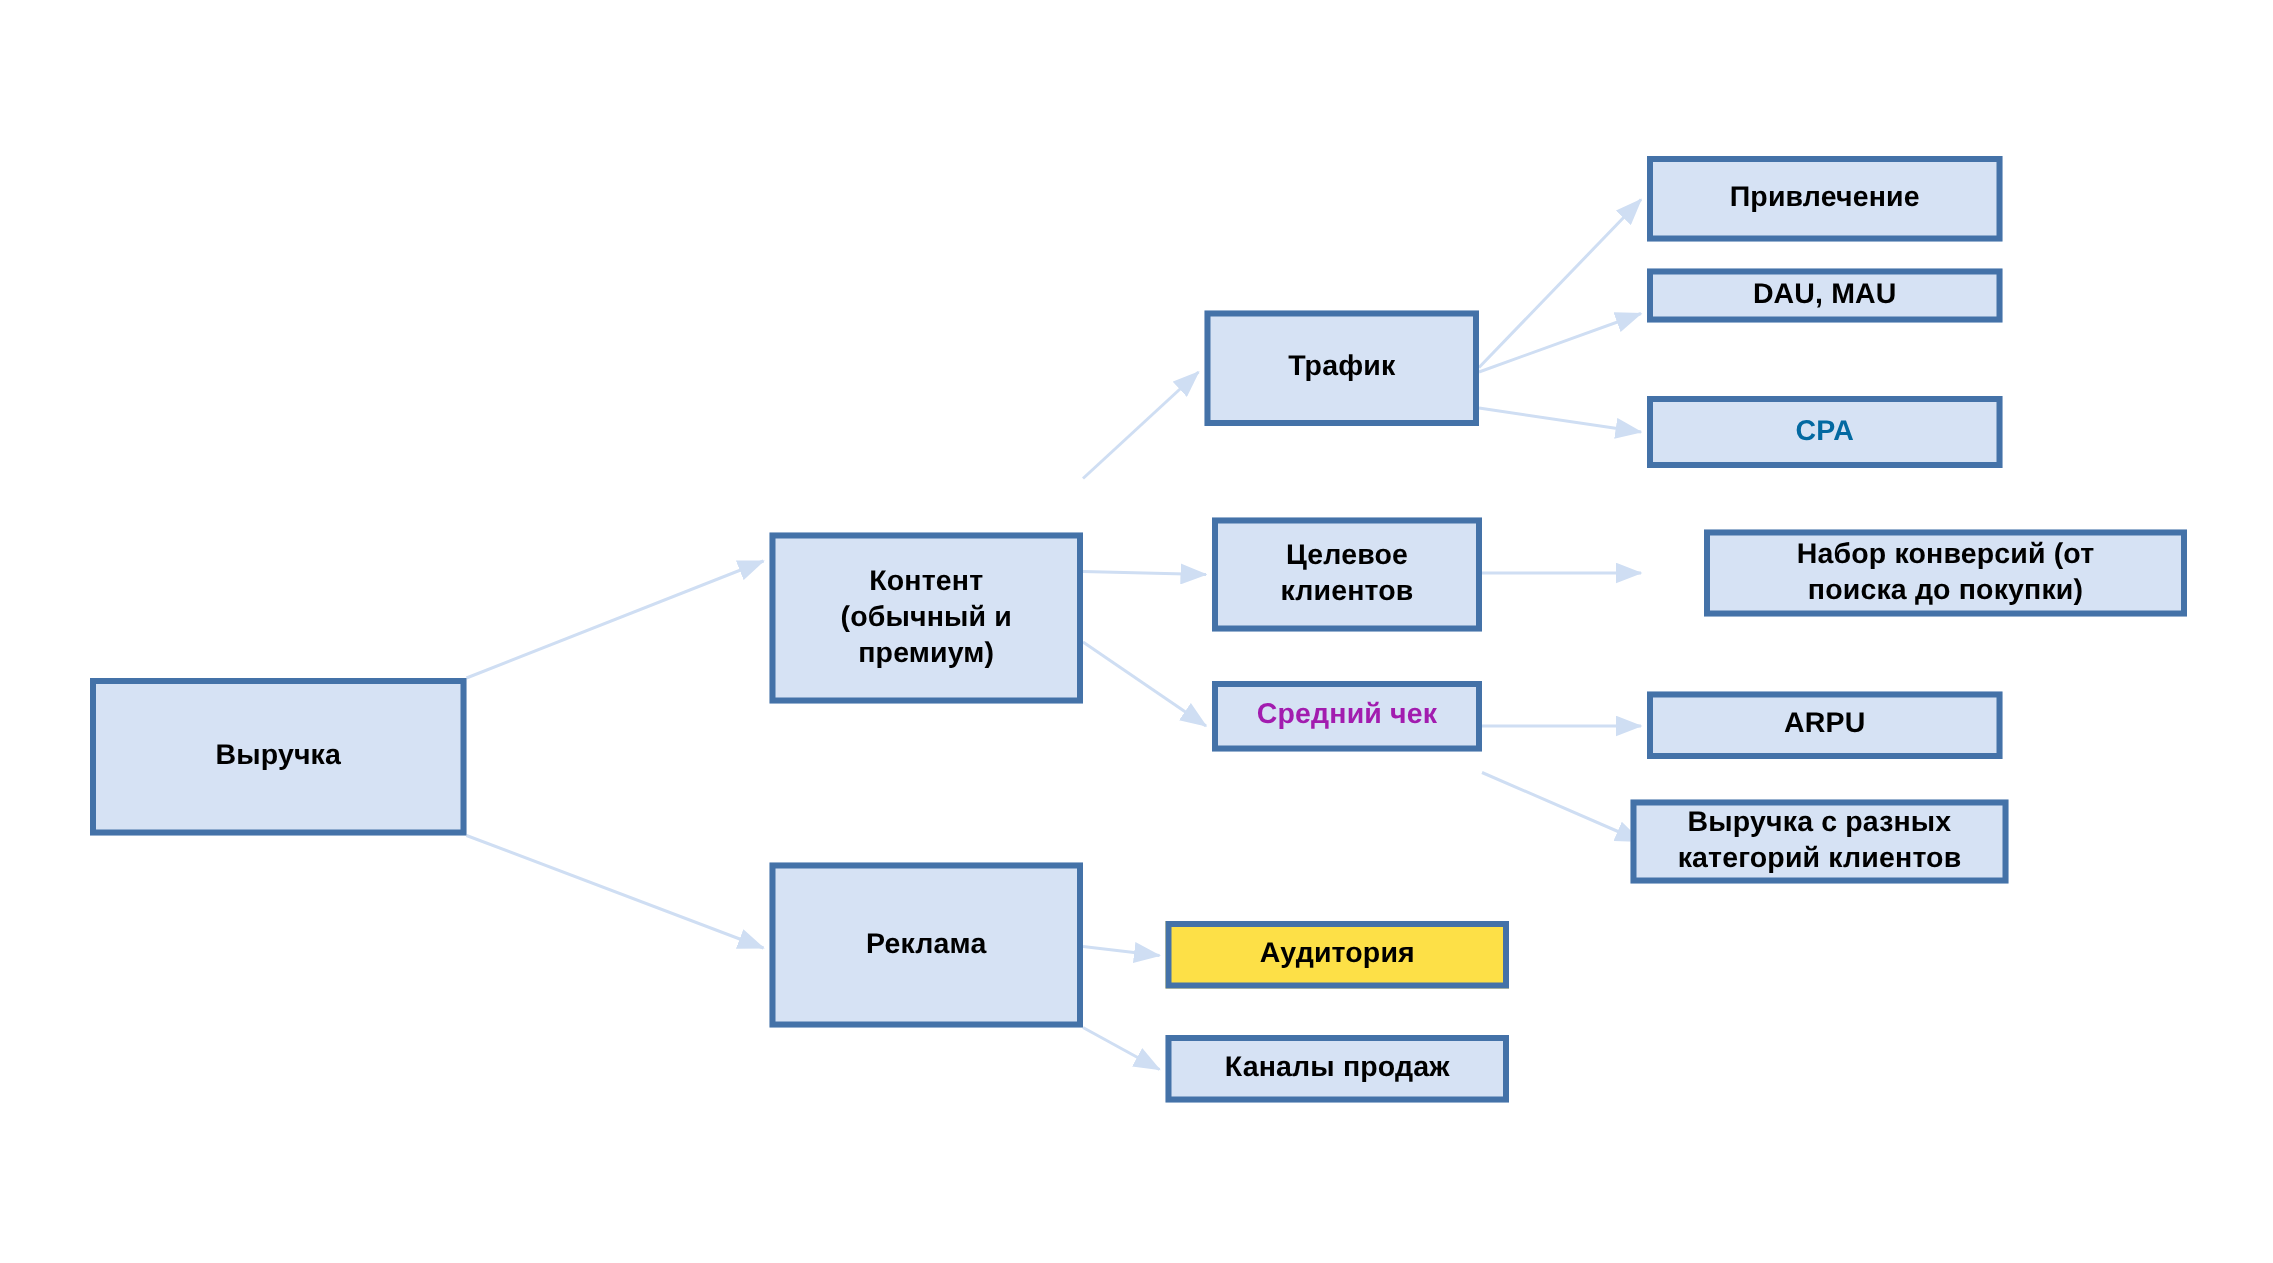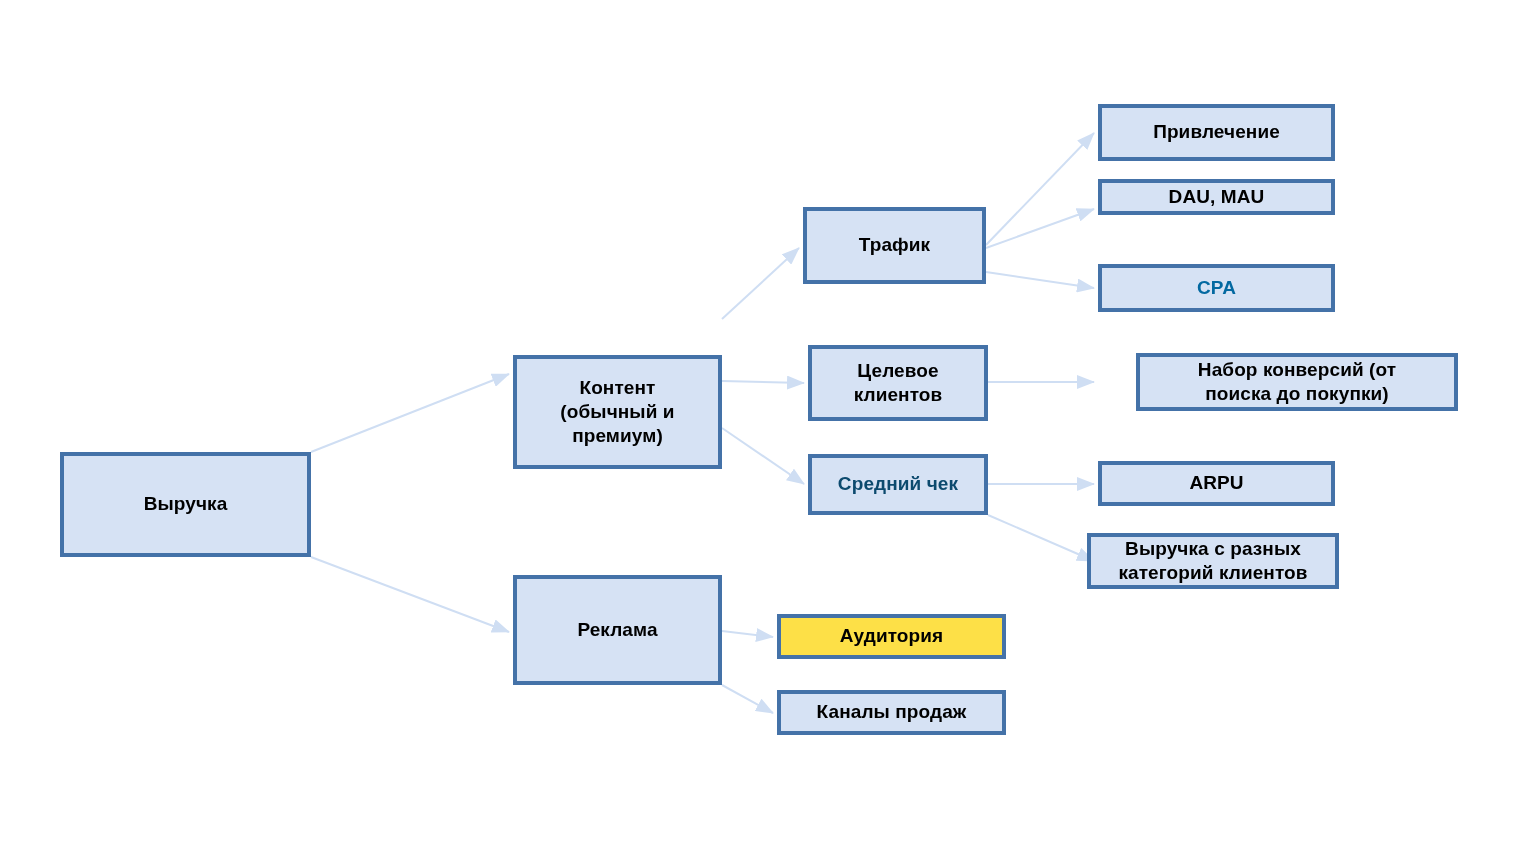--- a/index.html
+++ b/index.html
@@ -78,21 +78,21 @@
 
   <div id="node-layer">
       <div class="node" style="left: 60px; top: 452px; width: 251px; height: 105px; background: rgb(214, 226, 244); border-color: rgb(68, 114, 168); color: rgb(0, 0, 0); font-size: 19px;"><span class="node-label">Выручка</span></div>
       <div class="node" style="left: 513px; top: 317px; width: 209px; height: 114px; background: rgb(214, 226, 244); border-color: rgb(68, 114, 168); color: rgb(0, 0, 0); font-size: 19px; margin-top: 38px;"><span class="node-label">Контент
 (обычный и
 премиум)</span></div>
       <div class="node" style="left: 513px; top: 575px; width: 209px; height: 110px; background: rgb(214, 226, 244); border-color: rgb(68, 114, 168); color: rgb(0, 0, 0); font-size: 19px; justify-content: center;"><span class="node-label">Реклама</span></div>
       <div class="node" style="left: 803px; top: 207px; width: 183px; height: 77px; background: rgb(214, 226, 244); border-color: rgb(68, 114, 168); color: rgb(0, 0, 0); font-size: 19px;"><span class="node-label">Трафик</span></div>
       <div class="node" style="left: 808px; top: 345px; width: 180px; height: 76px; background: rgb(214, 226, 244); border-color: rgb(68, 114, 168); color: rgb(0, 0, 0); font-size: 19px;"><span class="node-label">Целевое
 клиентов</span></div>
-      <div class="node" style="left: 808px; top: 454px; width: 180px; height: 61px; background: rgb(214, 226, 244); border-color: rgb(68, 114, 168); color: #0c4a6e; font-size: 19px;"><span class="node-label">Средний чек</span></div>
+      <div class="node" style="left: 808px; top: 454px; width: 180px; height: 47px; background: rgb(214, 226, 244); border-color: rgb(68, 114, 168); color: #a21caf; font-size: 19px;"><span class="node-label">Средний чек</span></div>
       <div class="node" style="left: 1098px; top: 104px; width: 237px; height: 57px; background: rgb(214, 226, 244); border-color: rgb(68, 114, 168); color: rgb(0, 0, 0); font-size: 19px;"><span class="node-label">Привлечение</span></div>
       <div class="node" style="left: 1098px; top: 179px; width: 237px; height: 36px; background: rgb(214, 226, 244); border-color: rgb(68, 114, 168); color: rgb(0, 0, 0); font-size: 19px;"><span class="node-label">DAU, MAU</span></div>
       <div class="node" style="left: 1098px; top: 264px; width: 237px; height: 48px; background: rgb(214, 226, 244); border-color: rgb(68, 114, 168); color: #0369a1; font-size: 19px;"><span class="node-label">CPA</span></div>
       <div class="node" style="left: 1098px; top: 353px; width: 322px; height: 58px; background: rgb(214, 226, 244); border-color: rgb(68, 114, 168); color: rgb(0, 0, 0); font-size: 19px; margin-left: 38px;"><span class="node-label">Набор конверсий (от
 поиска до покупки)</span></div>
       <div class="node" style="left: 1098px; top: 461px; width: 237px; height: 45px; background: rgb(214, 226, 244); border-color: rgb(68, 114, 168); color: rgb(0, 0, 0); font-size: 19px;"><span class="node-label">ARPU</span></div>
       <div class="node" style="left: 1087px; top: 533px; width: 252px; height: 56px; background: rgb(214, 226, 244); border-color: rgb(68, 114, 168); color: rgb(0, 0, 0); font-size: 19px;"><span class="node-label">Выручка с разных
 категорий клиентов</span></div>
       <div class="node" style="left: 777px; top: 614px; width: 229px; height: 45px; background: #fde047; border-color: rgb(68, 114, 168); color: rgb(0, 0, 0); font-size: 19px;"><span class="node-label">Аудитория</span></div>
       <div class="node" style="left: 777px; top: 690px; width: 229px; height: 45px; background: rgb(214, 226, 244); border-color: rgb(68, 114, 168); color: rgb(0, 0, 0); font-size: 19px;"><span class="node-label">Каналы продаж</span></div>

